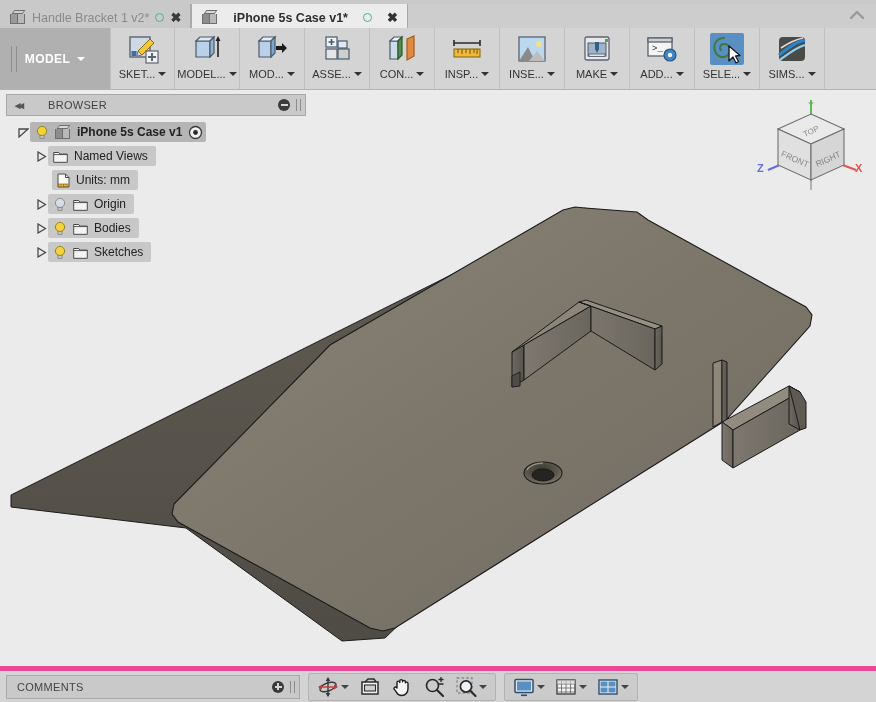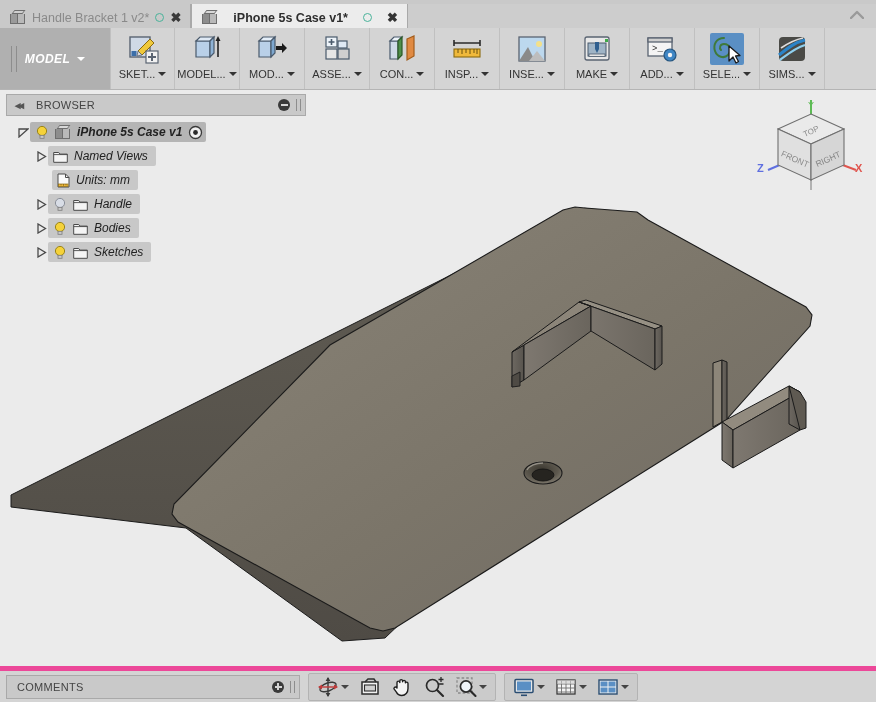--- a/index.html
+++ b/index.html
@@ -58,21 +58,21 @@
     border-bottom: 1px solid #b4b4b4;
     display: flex; align-items: stretch;
   }
   #workspace-btn {
     width: 110px; background: #b0b0b0;
     display: flex; align-items: center; justify-content: center; gap: 7px;
     position: relative;
   }
   #ws-grip { position:absolute; left: 11px; top: 18px; width: 6px; height: 26px;
              border-left:1px solid #8d8d8d; border-right:1px solid #8d8d8d;}
-  #ws-label { color: #fff; font-size: 12px; font-weight: bold; letter-spacing: .4px; font-style: italic; }
+  #ws-label { color: #fff; font-size: 12px; font-weight: bold; letter-spacing: .4px; }
   .caret { width:0;height:0;border-left:4px solid transparent;border-right:4px solid transparent;
            border-top:4.5px solid currentColor; display:inline-block; }
   #ws-caret { color: #fff; }
 
   #ribbon-groups { display: flex; align-items: stretch; flex: 1; background:#d4d4d4;}
   .rb-item {
     width: 65px; display: flex; flex-direction: column;
     align-items: center; justify-content: flex-start; padding-top: 5px;
     border-right: 1px solid #c0c0c0;
     position: relative;
@@ -97,31 +97,31 @@
 
   
   #browser {
     position: absolute; top: 94px; left: 6px; width: 300px;
     background: transparent;
   }
   #browser-head {
     height: 22px; background: #c9c9c9; border: 1px solid #a9a9a9;
     display: flex; align-items: center; padding: 0 4px 0 8px; gap: 6px;
   }
-  #browser-head .bh-title { font-size: 11px; color: #444; letter-spacing:.3px; flex:1; margin-left:8px;}
+  #browser-head .bh-title { font-size: 11px; color: #444; letter-spacing:.3px; flex:1; margin-left:20px;}
   .dbl-left { color:#555; font-size: 11px; letter-spacing:-2px; font-weight:bold;}
   .minus-circle { width:12px;height:12px;border-radius:50%;background:#3a3a3a;
                   display:flex;align-items:center;justify-content:center;}
   .minus-circle span{display:block;width:7px;height:2px;background:#d5d5d5;}
   .grip-v { width:5px;height:12px;border-left:1px solid #8d8d8d;border-right:1px solid #8d8d8d;}
   #browser-tree { padding-top: 4px; }
   .tree-row { display: flex; align-items: center; height: 24px; font-size: 12px; color: #222; }
   .tree-pill {
     display: inline-flex; align-items: center; gap: 6px;
-    background: #c8c8c8; border-radius: 2px; padding: 2px 8px 2px 5px; height: 20px; font-style: italic;
+    background: #c8c8c8; border-radius: 2px; padding: 2px 8px 2px 5px; height: 20px;
   }
   .tree-pill.root { background: #b5b5b5; font-weight: bold; padding-right: 3px;}
   .tri { width: 14px; flex:none; display:flex; align-items:center; justify-content:center;}
   .tri svg{display:block;}
   .bulb { width:14px;height:15px;flex:none;}
   .folder { width:15px;height:13px;flex:none;}
   .doc { width:13px;height:15px;flex:none;}
   .target-ico { width:15px;height:15px;flex:none;}
   .indent1 { width: 10px; flex:none;}
   .indent2 { width: 28px; flex:none;}
@@ -546,21 +546,21 @@
               <circle cx="7" cy="6" r="4.6" fill="#d8dde6" stroke="#8a8f99" stroke-width="1"></circle>
               <rect x="5" y="10.3" width="4" height="3" fill="#c9c9c9" stroke="#7c7c7c" stroke-width=".8"></rect>
             </svg>
           </span>
           <span class="folder">
             <svg width="15" height="13" viewBox="0 0 15 13">
               <path d="M.7 2.5 h5 l1.2 1.6 h7.4 v8.2 h-13.6 z" fill="#f4f4f4" stroke="#4a4a4a" stroke-width="1"></path>
               <path d="M.7 4.6 h13.6" stroke="#4a4a4a" stroke-width=".9"></path>
             </svg>
           </span>
-          <span>Handle</span>
+          <span>Origin</span>
         </span>
       </div>
 
       <div class="tree-row">
         <span class="indent2"></span>
         <span class="tri">
           <svg width="11" height="11" viewBox="0 0 11 11">
               <path d="M2 1 L2 10 L9.5 5.5 Z" fill="none" stroke="#4a4a4a" stroke-width="1.3"></path>
             </svg>
         </span>

